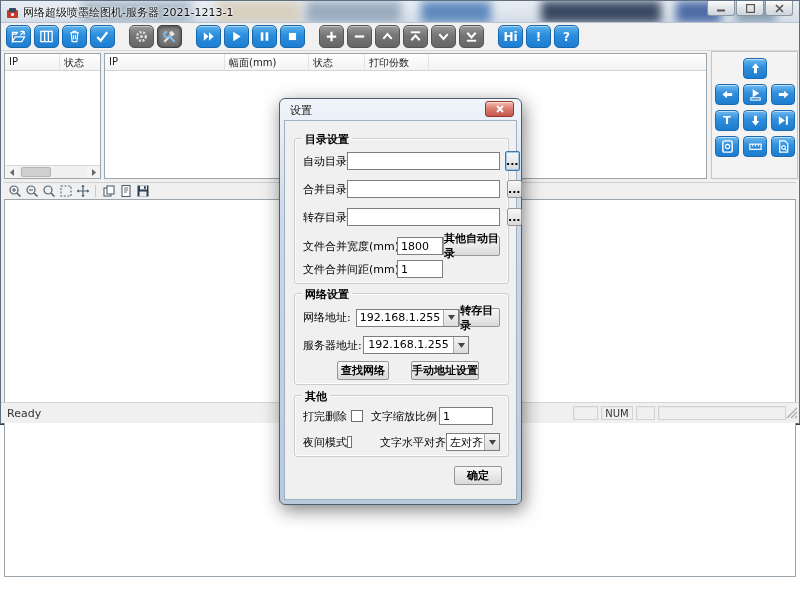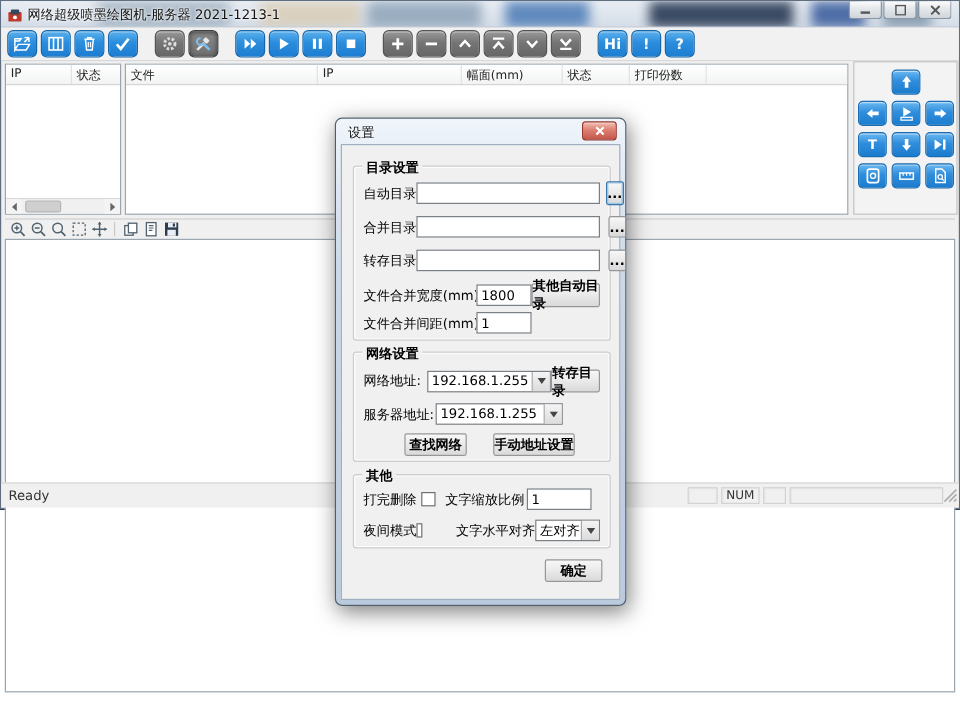--- a/index.html
+++ b/index.html
@@ -81,21 +81,21 @@
                 font-weight:bold; color:#000; }
   .drow { position:absolute; left:8px; right:8px; display:flex; align-items:center; }
   .dlabel { font-weight:normal; color:#000; white-space:nowrap; }
   .txt { border:1px solid #7a7f85; background:#fff; height:18px; font-size:11px; padding:0 3px;
          font-family:"DejaVu Sans",sans-serif; }
   .dbtn { background:linear-gradient(#f7f7f7,#ebebeb 45%,#d9d9d9); border:1px solid #949699;
           border-radius:2px; font-size:11px; font-weight:bold; color:#000; display:flex;
           align-items:center; justify-content:center; font-family:"DejaVu Sans",sans-serif; }
   .dbtn.default { border:1px solid #3b77a8; box-shadow:0 0 0 1px #9ec8e8 inset; }
   .combo { display:flex; border:1px solid #7a7f85; background:#fff; height:18px; align-items:stretch; }
-  .combo-text { flex:1; padding:1px 3px 11px 3px; font-size:11px; overflow:hidden; white-space:nowrap; }
+  .combo-text { flex:1; padding:1px 3px 11px 3px; font-size:11px; overflow:hidden; white-space:nowrap;text-align:center; }
   .combo-arrow { width:15px; background:linear-gradient(#f4f4f4,#dcdcdc); border-left:1px solid #aaa;
                  display:flex; align-items:center; justify-content:center; font-size:6px; color:#333; }
   .cb { width:12px; height:12px; border:1px solid #6f6f6f; background:#fff; }
 </style>
 </head>
 <body>
 
 <div id="win">
 
   <div id="titlebar">
@@ -250,21 +250,20 @@
       <div class="sbtn" style="margin-left:auto;">
           <svg width="6" height="7">
             <path d="M1 0l4 3.5L1 7z" fill="#666"></path>
           </svg>
         </div>
     </div>
   </div>
 
   <div class="panel" id="job-panel">
     <div class="lv-header">
-      <div class="lv-col" style="width:160px;">文件</div>
       <div class="lv-col" style="width:120px;">IP</div>
       <div class="lv-col" style="width:84px;">幅面(mm)</div>
       <div class="lv-col" style="width:56px;">状态</div>
       <div class="lv-col" style="width:64px;">打印份数</div>
       <div class="lv-col" style="flex:1;border-right:none;"></div>
     </div>
     <div></div>
   </div>
 
   <div id="nav-panel">

